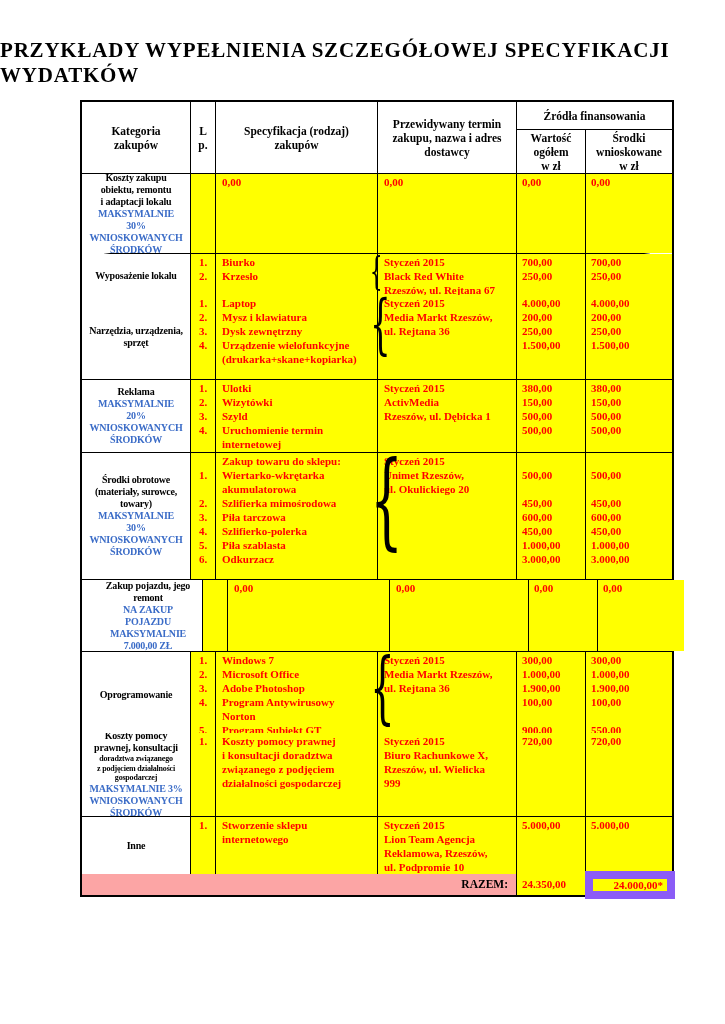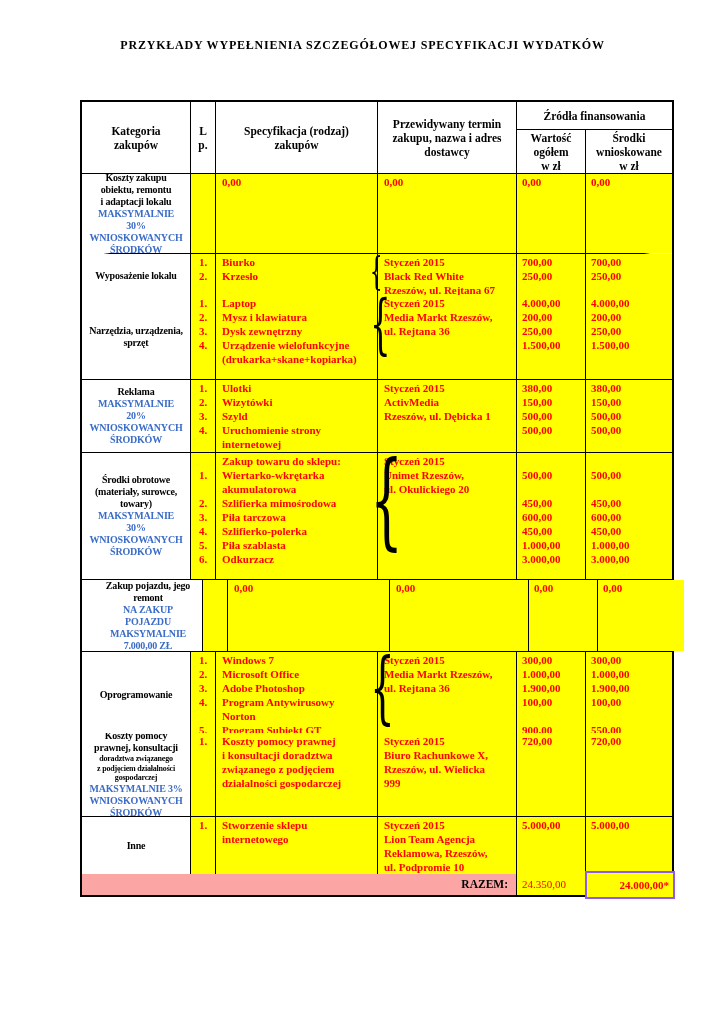--- a/index.html
+++ b/index.html
@@ -1,19 +1,19 @@
 <!DOCTYPE html>
 <html style="--yl: #FFFF00; --red: #FF0000; --blue: #3B6CC7;"><head>
 <meta charset="utf-8">
 <style>
   * { box-sizing: border-box; margin: 0; padding: 0; }
   html, body { width: 725px; height: 1024px; background: #fff; overflow: hidden;
                font-family: "Liberation Serif", serif; }
-  .title { position: absolute; top: 38px; left: 0; width: 725px; text-align: center;
-           font-weight: bold; font-size: 12px; letter-spacing: 0.8px; color: #000; }
+  .title { position: absolute; top: 38px; left: 0; width: 725px; 
+           font-weight: bold; font-size: 21px; letter-spacing: 0.8px; color: #000; }
   .xtable { position: absolute; left: 80px; top: 100px; width: 594px;
             border: 2px solid #000; background: #fff; }
 
   
   .thead { display: grid; grid-template-columns: 109px 25px 162px 139px 155px;
            height: 72px; border-bottom: 1.5px solid #000; }
   .hcell { border-right: 1.5px solid #000; display: flex; align-items: center;
            justify-content: center; text-align: center; font-weight: bold;
            font-size: 11.5px; line-height: 14px; white-space: pre-line; }
   .hgroup { display: flex; flex-direction: column; }
@@ -43,25 +43,25 @@
   .va, .re { padding-left: 5px; }
   .brace { position: absolute; left: -8px; top: -2px; color: #000; font-weight: 400;
            line-height: 0.95; transform: scaleX(0.5); transform-origin: left top;
            font-family: "DejaVu Serif", serif; z-index: 1; }
 
   
   .tfoot { display: grid; grid-template-columns: 435px 69px 86px; height: 22px; }
   .fl { background: #fca5a5; border-right: 1.5px solid #000; display: flex; align-items: center;
         justify-content: flex-end; padding-right: 8px; font-weight: bold; font-size: 11.5px; }
   .fv { background: var(--yl, #FFFF00); border-right: 1.5px solid #000;
-        color: var(--red, #FF0000); font-weight: normal; font-size: 11px;
+        color: var(--red, #FF0000); font-weight: bold; font-size: 11px;
         display: flex; align-items: center; padding-left: 5px; }
   .fr-wrap { position: relative; background: var(--yl, #FFFF00); }
   .fr { position: absolute; top: -2px; left: -1px; right: -3px; bottom: -4px;
-        border: 2px solid #8b5cf6; background: var(--yl, #FFFF00); color: var(--red, #FF0000);
+        border: 8px solid #8b5cf6; background: var(--yl, #FFFF00); color: var(--red, #FF0000);
         font-weight: bold; font-size: 11px; display: flex; align-items: center;
         justify-content: flex-end; padding-right: 4px; z-index: 2; }
 </style>
 </head>
 <body>
 
 <div class="page">
   <div class="title">PRZYKŁADY WYPEŁNIENIA SZCZEGÓŁOWEJ SPECYFIKACJI WYDATKÓW</div>
 
   <div class="xtable">
@@ -188,21 +188,21 @@
           <div class="cell yl lp">
             <div class="ln">1.</div>
             <div class="ln">2.</div>
             <div class="ln">3.</div>
             <div class="ln">4.</div>
           </div>
           <div class="cell yl sp">
             <div class="ln">Ulotki</div>
             <div class="ln">Wizytówki</div>
             <div class="ln">Szyld</div>
-            <div class="ln">Uruchomienie strony</div>
+            <div class="ln">Uruchomienie termin</div>
             <div class="ln">internetowej</div>
           </div>
           <div class="cell yl su">
             <div class="ln">Styczeń 2015</div>
             <div class="ln">ActivMedia</div>
             <div class="ln">Rzeszów, ul. Dębicka 1</div>
           </div>
           <div class="cell yl va">
             <div class="ln">380,00</div>
             <div class="ln">150,00</div>

